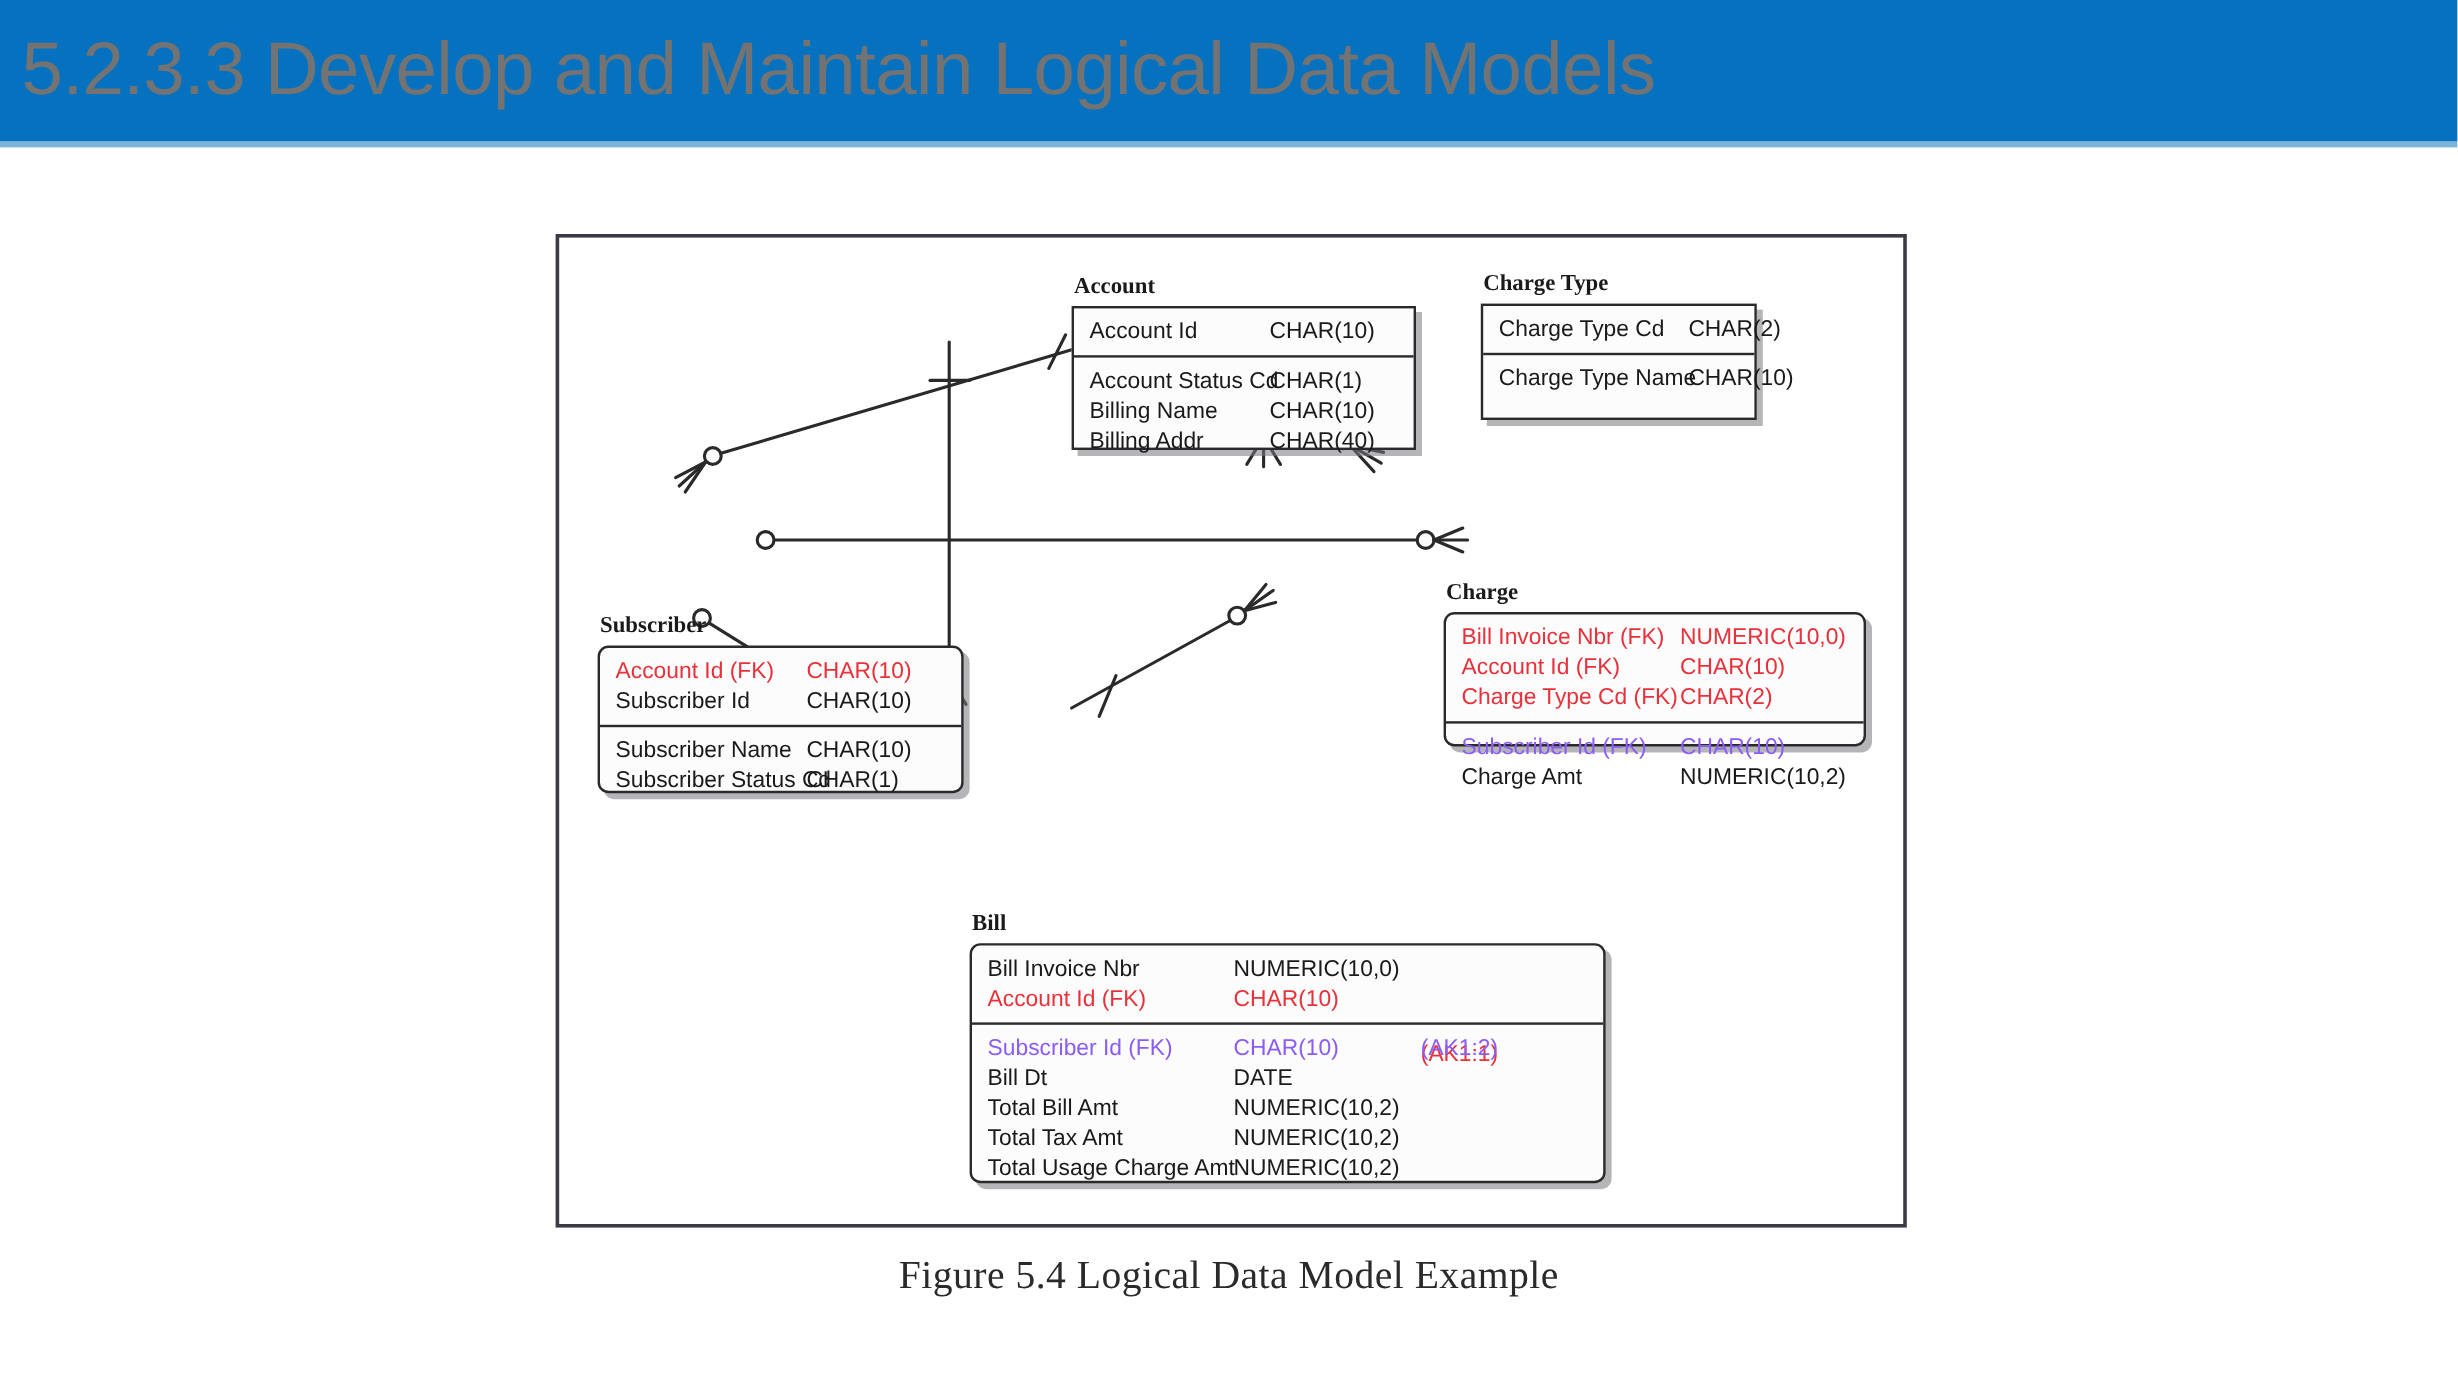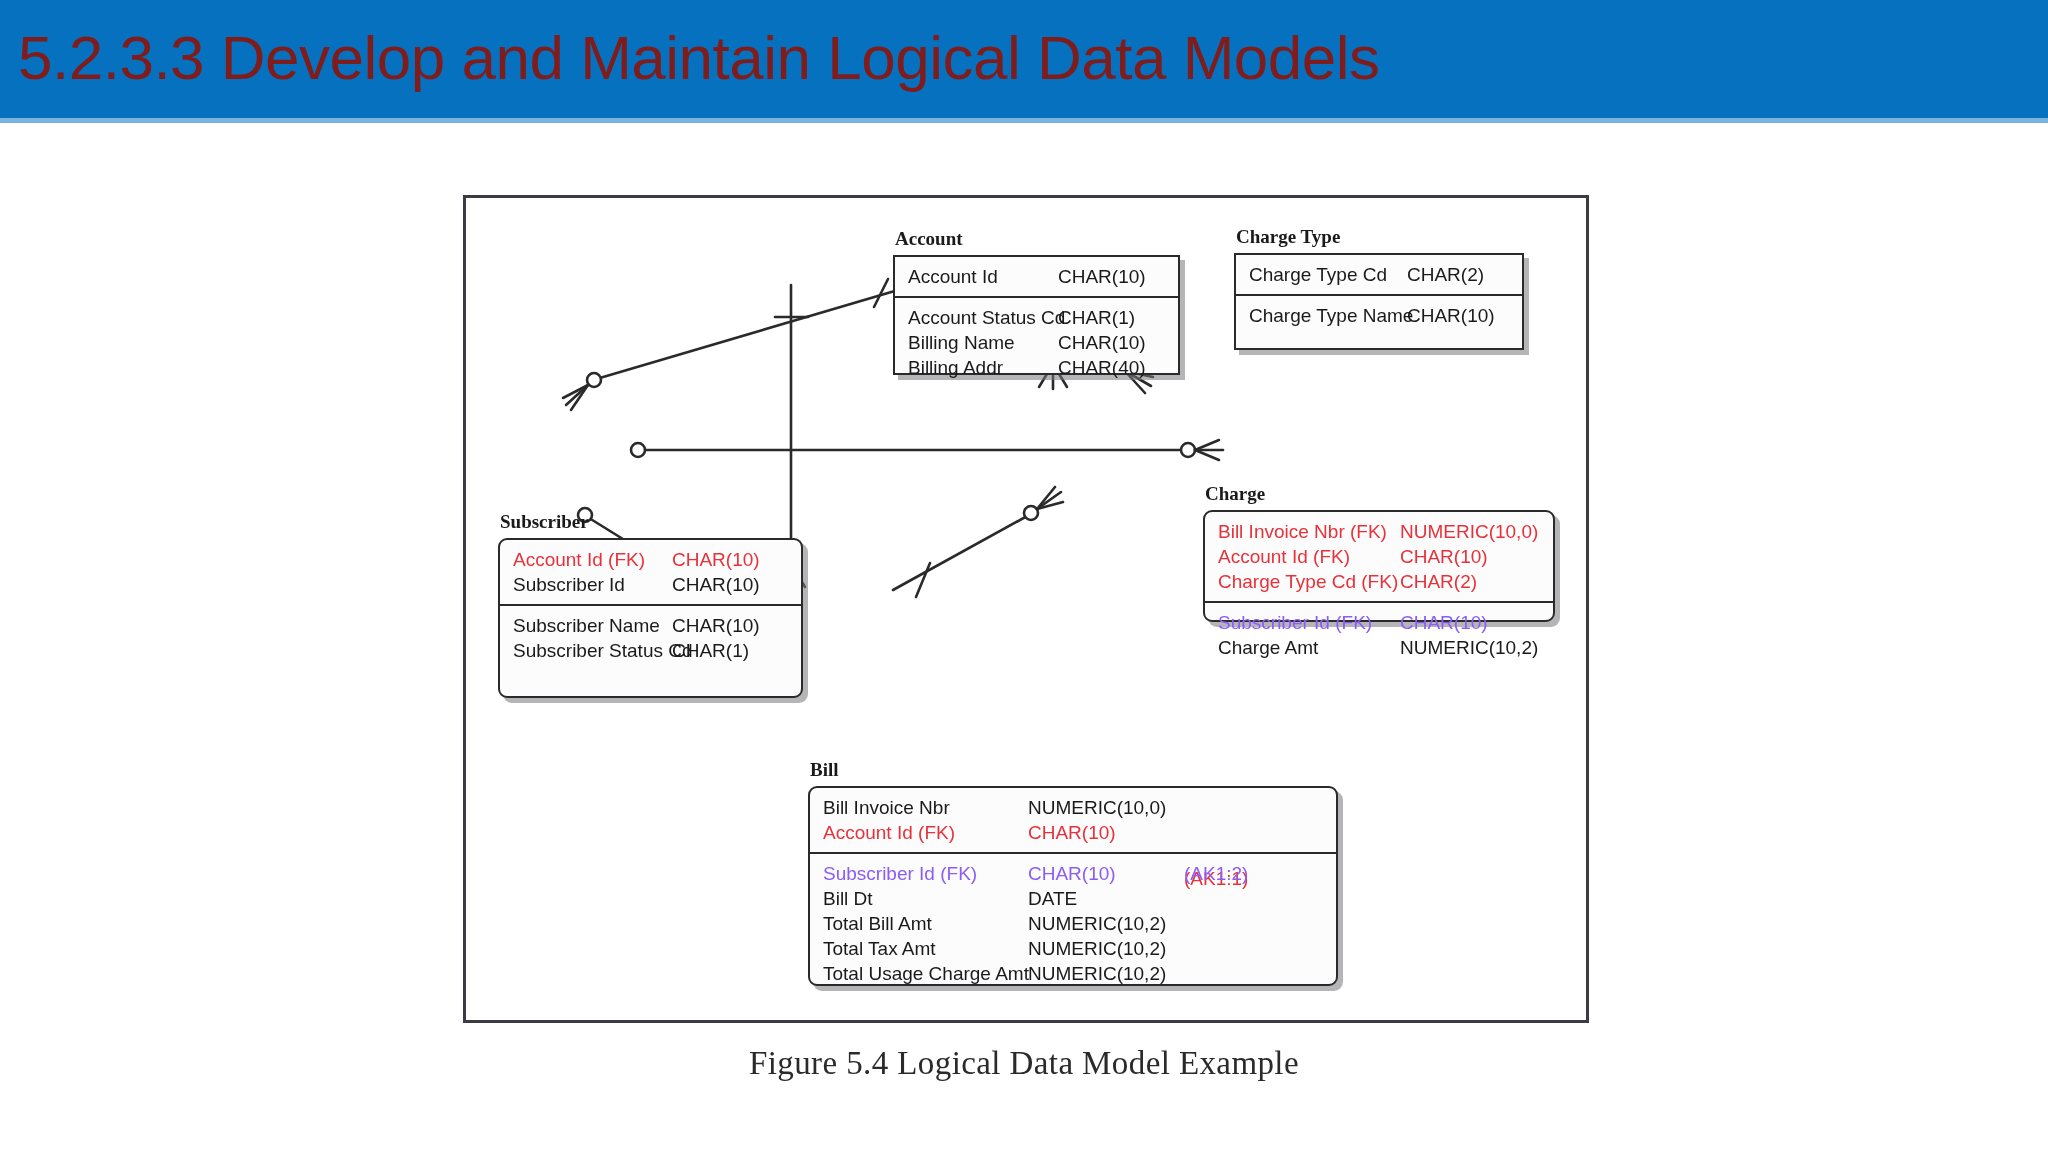--- a/index.html
+++ b/index.html
@@ -30,21 +30,21 @@
     width: 2048px;
     height: 5px;
     background: #7ab4dd;
   }
   #title-text {
     position: absolute;
     left: 18px;
     top: 8px;
     font-size: 62px;
     line-height: 100px;
-    color: #7f1d1d;
+    color: #737373;
     font-family: "Liberation Sans", sans-serif;
     font-weight: 400;
     white-space: nowrap;
     letter-spacing: -0.5px;
   }
 
   
   #slide-body {
     position: absolute;
     left: 0; top: 123px;
@@ -244,39 +244,39 @@
         <span class="attr-type c-black" style="left:163px;">CHAR(10)</span>
       </div>
       <div class="attr-row">
         <span class="attr-name c-black">Billing Addr</span>
         <span class="attr-type c-black" style="left:163px;">CHAR(40)</span>
       </div>
     </div>
   </div>
 </div>
 
-<div class="entity" style="left:1234px; top:253px; width:290px; height:97px;">
+<div class="entity" style="left:1234px; top:253px; width:230px; height:97px;">
   <div class="entity-title">Charge Type</div>
   <div class="entity-box">
     <div class="pk-section">
       <div class="attr-row">
         <span class="attr-name c-black">Charge Type Cd</span>
         <span class="attr-type c-black" style="left:171px;">CHAR(2)</span>
       </div>
     </div>
     <div class="attr-section">
       <div class="attr-row">
         <span class="attr-name c-black">Charge Type Name</span>
         <span class="attr-type c-black" style="left:171px;">CHAR(10)</span>
       </div>
     </div>
   </div>
 </div>
 
-<div class="entity" style="left:498px; top:538px; width:305px; height:160px;">
+<div class="entity" style="left:498px; top:538px; width:305px; height:123px;">
   <div class="entity-title">Subscriber</div>
   <div class="entity-box rounded">
     <div class="pk-section">
       <div class="attr-row">
         <span class="attr-name c-red">Account Id (FK)</span>
         <span class="attr-type c-red" style="left:172px;">CHAR(10)</span>
       </div>
       <div class="attr-row">
         <span class="attr-name c-black">Subscriber Id</span>
         <span class="attr-type c-black" style="left:172px;">CHAR(10)</span>

